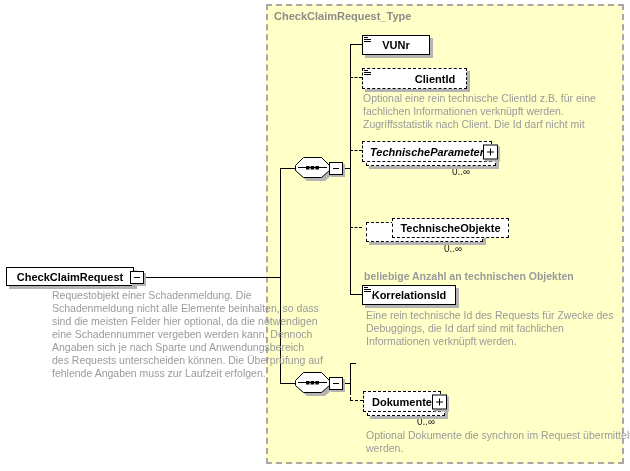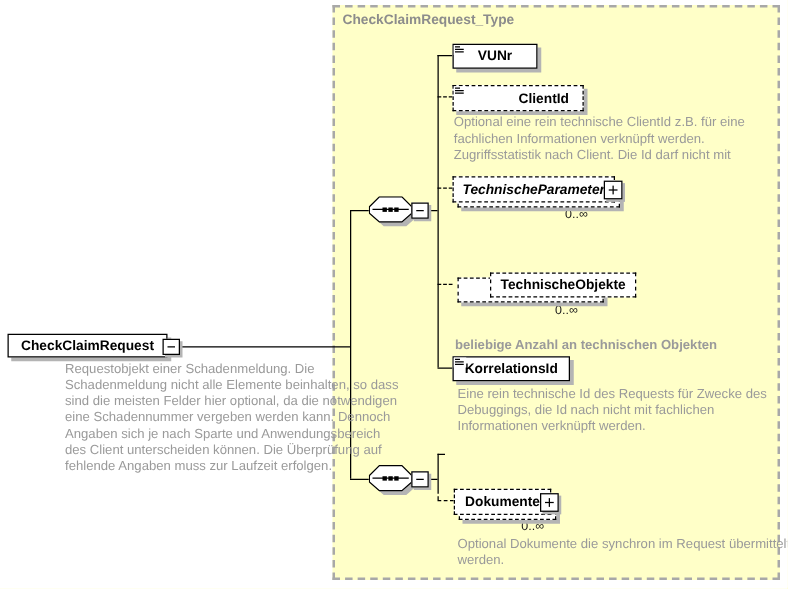--- a/index.html
+++ b/index.html
@@ -86,21 +86,21 @@
   </div>
   <div class="minusbox" style="left:130px;top:271px;">
     <div class="minusglyph"></div>
   </div>
   <div class="ann" style="left:8px;top:289px;margin-left:44px;">
     <div>Requestobjekt einer Schadenmeldung. Die</div>
     <div>Schadenmeldung nicht alle Elemente beinhalten, so dass</div>
     <div>sind die meisten Felder hier optional, da die notwendigen</div>
     <div>eine Schadennummer vergeben werden kann. Dennoch</div>
     <div>Angaben sich je nach Sparte und Anwendungsbereich</div>
-    <div>des Client unterscheiden können. Die Überprüfung auf</div>
+    <div>des Requests unterscheiden können. Die Überprüfung auf</div>
     <div>fehlende Angaben muss zur Laufzeit erfolgen.</div>
   </div>
 
   <svg class="seq" style="left:295px;top:157px;" width="40" height="26">
     <path d="M11.5 3.5 L29.5 3.5 L37.5 11.5 L37.5 16.5 L29.5 23.5 L11.5 23.5 L3.5 16.5 L3.5 11.5 Z" fill="#B4B4B4" stroke="none" transform="translate(0.5,0.5)"></path>
     <path d="M8.5 0.5 L26.5 0.5 L34.5 8.5 L34.5 13.5 L26.5 20.5 L8.5 20.5 L0.5 13.5 L0.5 8.5 Z" fill="#fff" stroke="#000"></path>
     <line x1="3" y1="10.5" x2="32" y2="10.5" stroke="#000"></line>
     <rect x="11" y="9" width="3.5" height="3.5" fill="#000"></rect>
     <rect x="15.7" y="9" width="3.5" height="3.5" fill="#000"></rect>
     <rect x="20.4" y="9" width="3.5" height="3.5" fill="#000"></rect>
@@ -153,21 +153,21 @@
   <div class="ann" style="left:364px;top:270px;font-weight:bold;">
     <div>beliebige Anzahl an technischen Objekten</div>
   </div>
 
   <div class="ebox solid" style="left:362px;top:285px;width:92px;height:18px;">
     <span class="docicon"></span>
     <span>KorrelationsId</span>
   </div>
   <div class="ann" style="left:366px;top:309px;">
     <div>Eine rein technische Id des Requests für Zwecke des</div>
-    <div>Debuggings, die Id nach nicht mit fachlichen</div>
+    <div>Debuggings, die Id darf sind mit fachlichen</div>
     <div>Informationen verknüpft werden.</div>
   </div>
 
 
   <div class="stack-behind" style="left:367px;top:395px;width:76px;height:19px;"></div>
   <div class="ebox dashed" style="left:363px;top:391px;width:76px;height:19px;">
     <span>Dokumente</span>
     <span class="plusbox">
         <span class="plusglyph"></span>
       </span>

